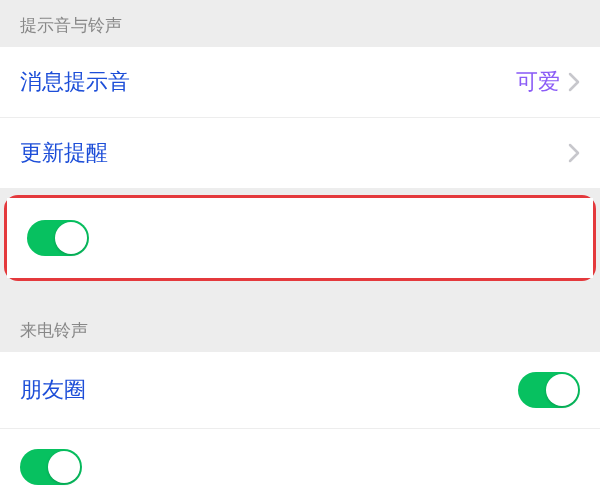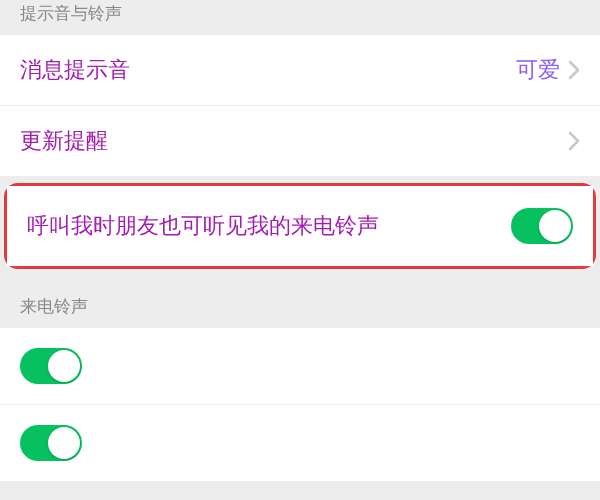--- a/index.html
+++ b/index.html
@@ -8,40 +8,40 @@
       box-sizing: border-box;
     }
     body {
       width: 600px;
       height: 500px;
       font-family: -apple-system, "Helvetica Neue", Arial, sans-serif;
       background: #ededed;
       overflow: hidden;
     }
     .section-header {
-      padding: 2px 20px 10px 20px;
+      padding: 14px 20px 10px 20px;
       font-size: 17px;
       color: #888;
       background: #ededed;
     }
     .list {
       background: #fff;
     }
     .row {
       display: flex;
       align-items: center;
       padding: 20px 20px;
       background: #fff;
       border-bottom: 1px solid #ededed;
       min-height: 70px;
     }
     .row-label {
       flex: 1;
       font-size: 22px;
-      color: #a21caf;
+      color: #1d4ed8;
     }
     .row-value {
       font-size: 22px;
       color: #8b5cf6;
       margin-right: 8px;
     }
     .chevron {
       color: #c7c7cc;
       display: inline-flex;
       align-items: center;
@@ -105,30 +105,30 @@
     <span class="chevron">
       <svg width="12" height="20" viewBox="0 0 12 20">
           <path d="M2 2 L10 10 L2 18" stroke="#c7c7cc" stroke-width="2.5" fill="none" stroke-linecap="round" stroke-linejoin="round"></path>
         </svg>
     </span>
   </div>
 </div>
 
 <div class="highlight-wrapper">
   <div class="row">
-    <span class="row-label">呼叫我时朋友也可听见我的来电铃声</span>
     <span class="toggle"></span>
   </div>
 </div>
 
 <div class="spacer"></div>
 
 <div class="section-header">来电铃声</div>
 
 <div class="list">
   <div class="row">
+    <span class="row-label">朋友圈</span>
     <span class="toggle"></span>
   </div>
 
   <div class="row partial">
     <span class="toggle"></span>
   </div>
 </div>
 
 </body></html>

